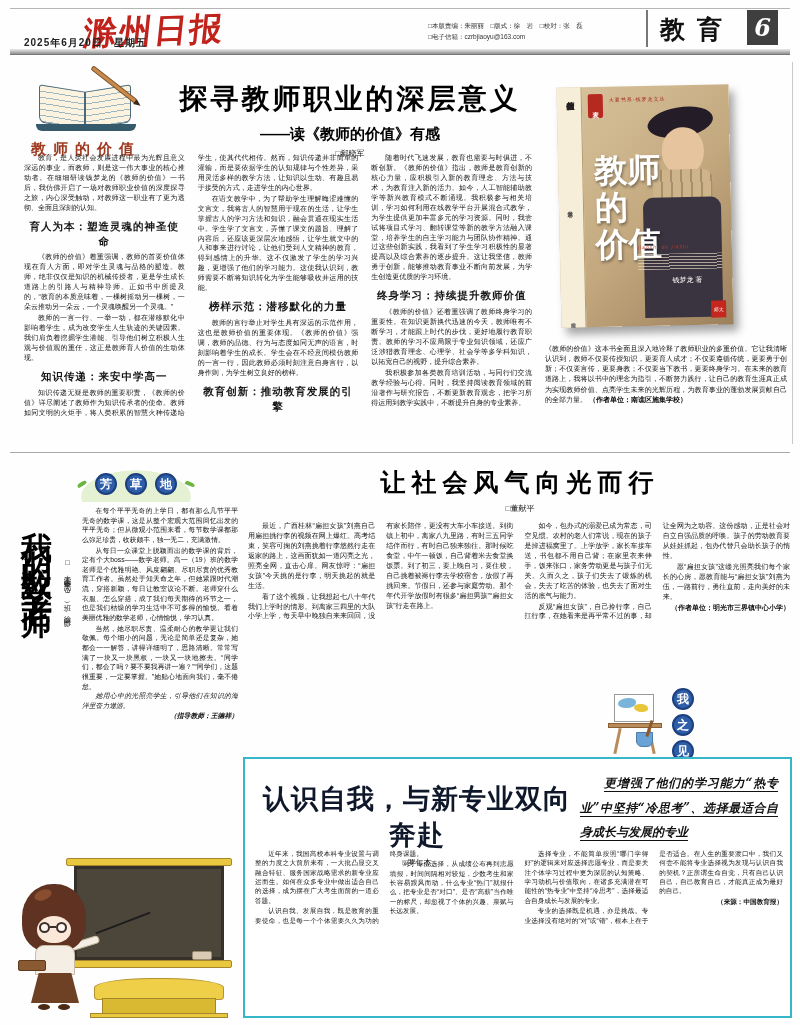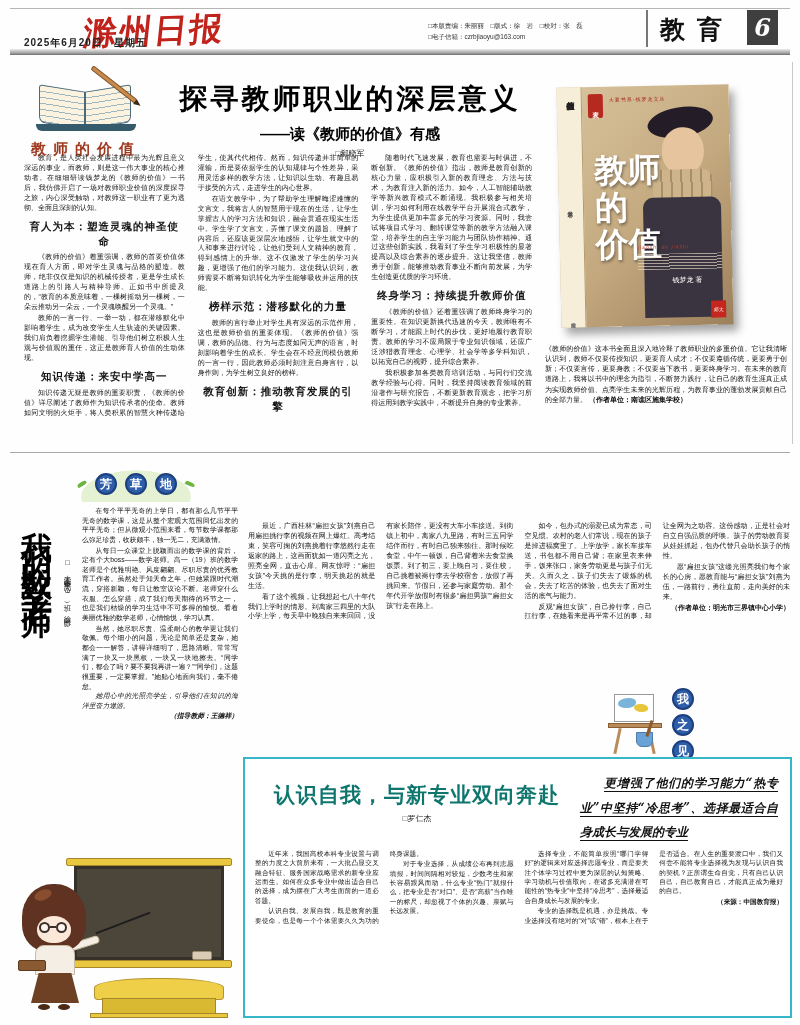--- a/index.html
+++ b/index.html
@@ -121,21 +121,21 @@
   .e-blob2{position:absolute;left:28px;top:14px;width:14px;height:8px;background:#e8c53a;border-radius:45% 55% 40% 60%;}
   .e-bar{position:absolute;left:2px;top:33px;width:54px;height:5px;background:#b98a5a;border:1px solid #8a5f36;}
   .e-leg1,.e-leg2{position:absolute;top:38px;width:3px;height:26px;background:#b98a5a;}
   .e-leg1{left:10px;transform:rotate(12deg);} .e-leg2{left:44px;transform:rotate(-12deg);}
   .e-bucket{position:absolute;left:30px;top:42px;width:17px;height:15px;background:#6aa3d8;border:1px solid #4b7cab;border-radius:0 0 6px 6px;}
   .e-brush{position:absolute;left:42px;top:30px;width:3px;height:17px;background:#8a5a32;transform:rotate(18deg);}
   .myview{position:absolute;left:672px;top:688px;display:flex;flex-direction:column;gap:4px;}
   
   .bottom-box{position:absolute;left:243px;top:757px;width:549px;height:261px;border:2px solid #35b6c9;background:#fff;}
   .bb-head{position:absolute;left:8px;top:22px;width:328px;text-align:center;}
-  .bb-head h2{font-size:21px;font-weight:900;letter-spacing:1px;color:#0f766e;}
+  .bb-head h2{font-size:27px;font-weight:900;letter-spacing:1px;color:#0f172a;}
   .pull-quote{position:absolute;right:12px;top:12px;width:198px;font-size:12px;font-weight:bold;font-style:italic;
               font-family:"DejaVu Serif",serif;line-height:2.05;text-align:justify;text-indent:2em;
               text-decoration:underline;text-underline-offset:4px;color:#111;}
   .bb-cols{position:absolute;left:10px;top:90px;width:528px;height:160px;column-count:4;column-gap:11px;font-size:6.6px;}
 </style>
 </head>
 <body>
 
 <div class="page">
 
@@ -252,20 +252,24 @@
     <div class="t-g1"></div>
     <div class="t-g2"></div>
     <div class="t-bridge"></div>
     <div class="t-body"></div>
     <div class="t-book"></div>
     <div class="t-skirt"></div>
     <div class="t-f1"></div>
     <div class="t-f2"></div>
   </div>
 
+  <div class="wind-head">
+    <h2>让社会风气向光而行</h2>
+    <div class="byline">□董献平</div>
+  </div>
   <div class="wind-cols cols">
       <p>最近，广西桂林“扁担女孩”刘燕自己用扁担挑行李的视频在网上爆红。高考结束，笑容可掬的刘燕挑着行李悠然行走在返家的路上，这画面犹如一道闪亮之光，照亮全网，直击心扉。网友惊呼：“扁担女孩”今天挑的是行李，明天挑起的就是生活。</p>
       <p>看了这个视频，让我想起七八十年代我们上学时的情形。到离家三四里的大队小学上学，每天早中晚独自来来回回，没有家长陪伴，更没有大车小车接送。到街镇上初中，离家八九里路，有时三五同学结伴而行，有时自己独来独往。那时候吃食堂，中午一顿饭，自己背着米去食堂换饭票。到了初三，要上晚自习，要住校，自己挑着被褥行李去学校宿舍，放假了再挑回来。节假日，还参与家庭劳动。那个年代开学放假时有很多“扁担男孩”“扁担女孩”行走在路上。</p>
       <p>如今，包办式的溺爱已成为常态，司空见惯。农村的老人们常说，现在的孩子是掉进福窝里了。上学放学，家长车接车送，书包都不用自己背；在家里衣来伸手，饭来张口，家务劳动更是与孩子们无关。久而久之，孩子们失去了锻炼的机会，失去了吃苦的体验，也失去了面对生活的底气与能力。</p>
       <p>反观“扁担女孩”，自己拎行李，自己扛行李，在她看来是再平常不过的事，却让全网为之动容。这份感动，正是社会对自立自强品质的呼唤。孩子的劳动教育要从娃娃抓起，包办代替只会助长孩子的惰性。</p>
       <p>愿“扁担女孩”这缕光照亮我们每个家长的心房，愿教育能与“扁担女孩”刘燕为伍，一路前行，勇往直前，走向美好的未来。</p>
       <p class="right-credit">（作者单位：明光市三界镇中心小学）</p>
     </div>
 
   <div class="easel">

